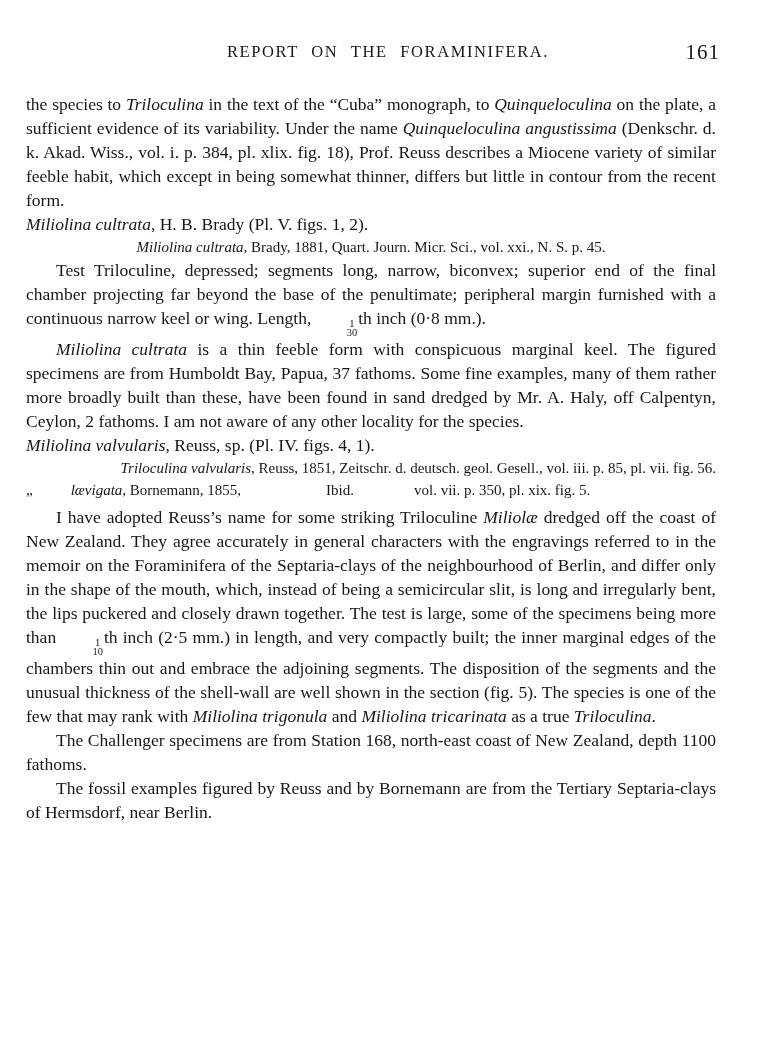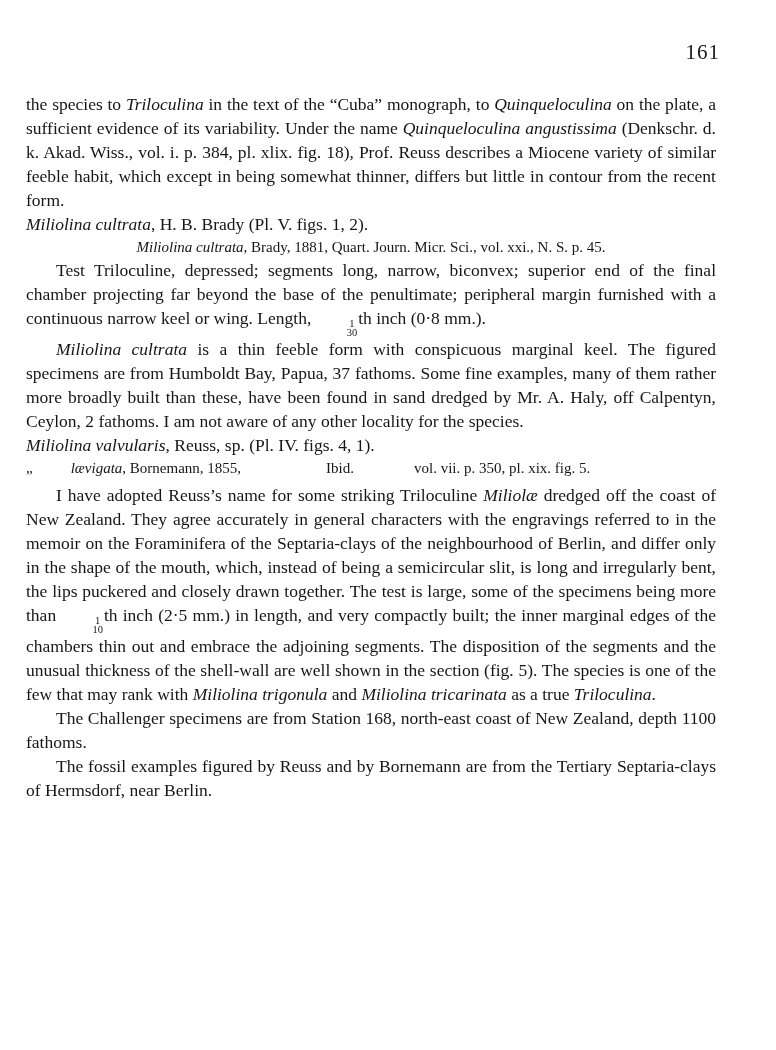--- a/index.html
+++ b/index.html
@@ -63,20 +63,21 @@
     margin: 0 1px;
   }
   .frac .num, .frac .den { display: block; }
 </style>
 </head>
 <body>
 
 <div class="page">
 
   <div class="running-header">
+    <span class="head-title">REPORT ON THE FORAMINIFERA.</span>
     <span class="page-num">161</span>
   </div>
 
   <div class="content">
 
     <p class="body-para"><span>the species to </span><i>Triloculina</i><span> in the text of the “Cuba” monograph, to </span><i>Quinqueloculina</i><span> on the plate, a sufficient evidence of its variability. Under the name </span><i>Quinqueloculina angustissima</i><span> (Denkschr. d. k. Akad. Wiss., vol. i. p. 384, pl. xlix. fig. 18), Prof. Reuss describes a Miocene variety of similar feeble habit, which except in being somewhat thinner, differs but little in contour from the recent form.</span></p>
 
 
     <p class="species-heading"><i>Miliolina cultrata</i><span>, H. B. Brady (Pl. V. figs. 1, 2).</span></p>
 
@@ -85,20 +86,21 @@
     <p class="body-para indent"><span>Test Triloculine, depressed; segments long, narrow, biconvex; superior end of the final chamber projecting far beyond the base of the penultimate; peripheral margin furnished with a continuous narrow keel or wing. Length, </span><span class="frac">
           <span class="num">1</span>
           <span class="den">30</span>
         </span><span>th inch (0·8 mm.).</span></p>
 
     <p class="body-para indent"><i>Miliolina cultrata</i><span> is a thin feeble form with conspicuous marginal keel. The figured specimens are from Humboldt Bay, Papua, 37 fathoms. Some fine examples, many of them rather more broadly built than these, have been found in sand dredged by Mr. A. Haly, off Calpentyn, Ceylon, 2 fathoms. I am not aware of any other locality for the species.</span></p>
 
     <p class="species-heading"><i>Miliolina valvularis</i><span>, Reuss, sp. (Pl. IV. figs. 4, 1).</span></p>
 
     <div class="cite-block">
+      <p class="cite cite-right"><i>Triloculina valvularis</i><span>, Reuss, 1851, Zeitschr. d. deutsch. geol. Gesell., vol. iii. p. 85, pl. vii. fig. 56.</span></p>
       <p class="cite cite-row"><span>„</span><span class="gap" style="width: 38px;"></span><i>lævigata</i><span>, Bornemann, 1855,</span><span class="gap" style="width: 85px;"></span><span>Ibid.</span><span class="gap" style="width: 60px;"></span><span>vol. vii. p. 350, pl. xix. fig. 5.</span></p>
     </div>
 
     <p class="body-para indent"><span>I have adopted Reuss’s name for some striking Triloculine </span><i>Miliolæ</i><span> dredged off the coast of New Zealand. They agree accurately in general characters with the engravings referred to in the memoir on the Foraminifera of the Septaria-clays of the neighbourhood of Berlin, and differ only in the shape of the mouth, which, instead of being a semicircular slit, is long and irregularly bent, the lips puckered and closely drawn together. The test is large, some of the specimens being more than </span><span class="frac">
           <span class="num">1</span>
           <span class="den">10</span>
         </span><span>th inch (2·5 mm.) in length, and very compactly built; the inner marginal edges of the chambers thin out and embrace the adjoining segments. The disposition of the segments and the unusual thickness of the shell-wall are well shown in the section (fig. 5). The species is one of the few that may rank with </span><i>Miliolina trigonula</i><span> and </span><i>Miliolina tricarinata</i><span> as a true </span><i>Triloculina</i><span>.</span></p>
 
     <p class="body-para indent"><span>The Challenger specimens are from Station 168, north-east coast of New Zealand, depth 1100 fathoms.</span></p>
 

